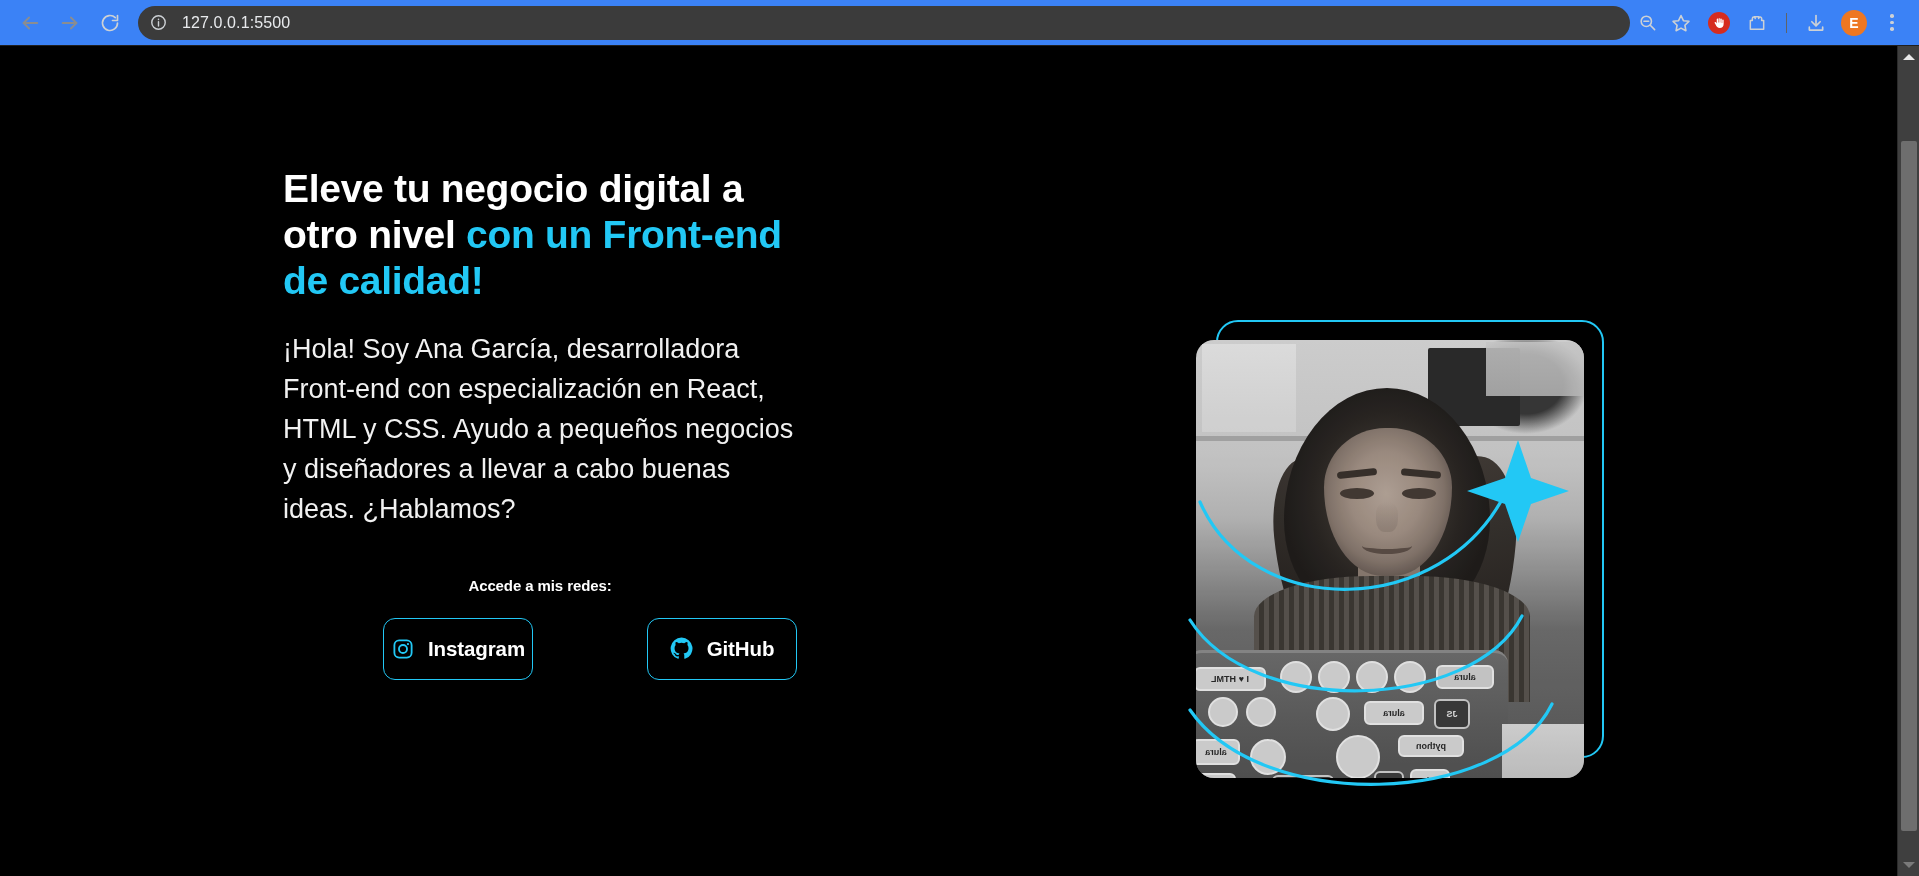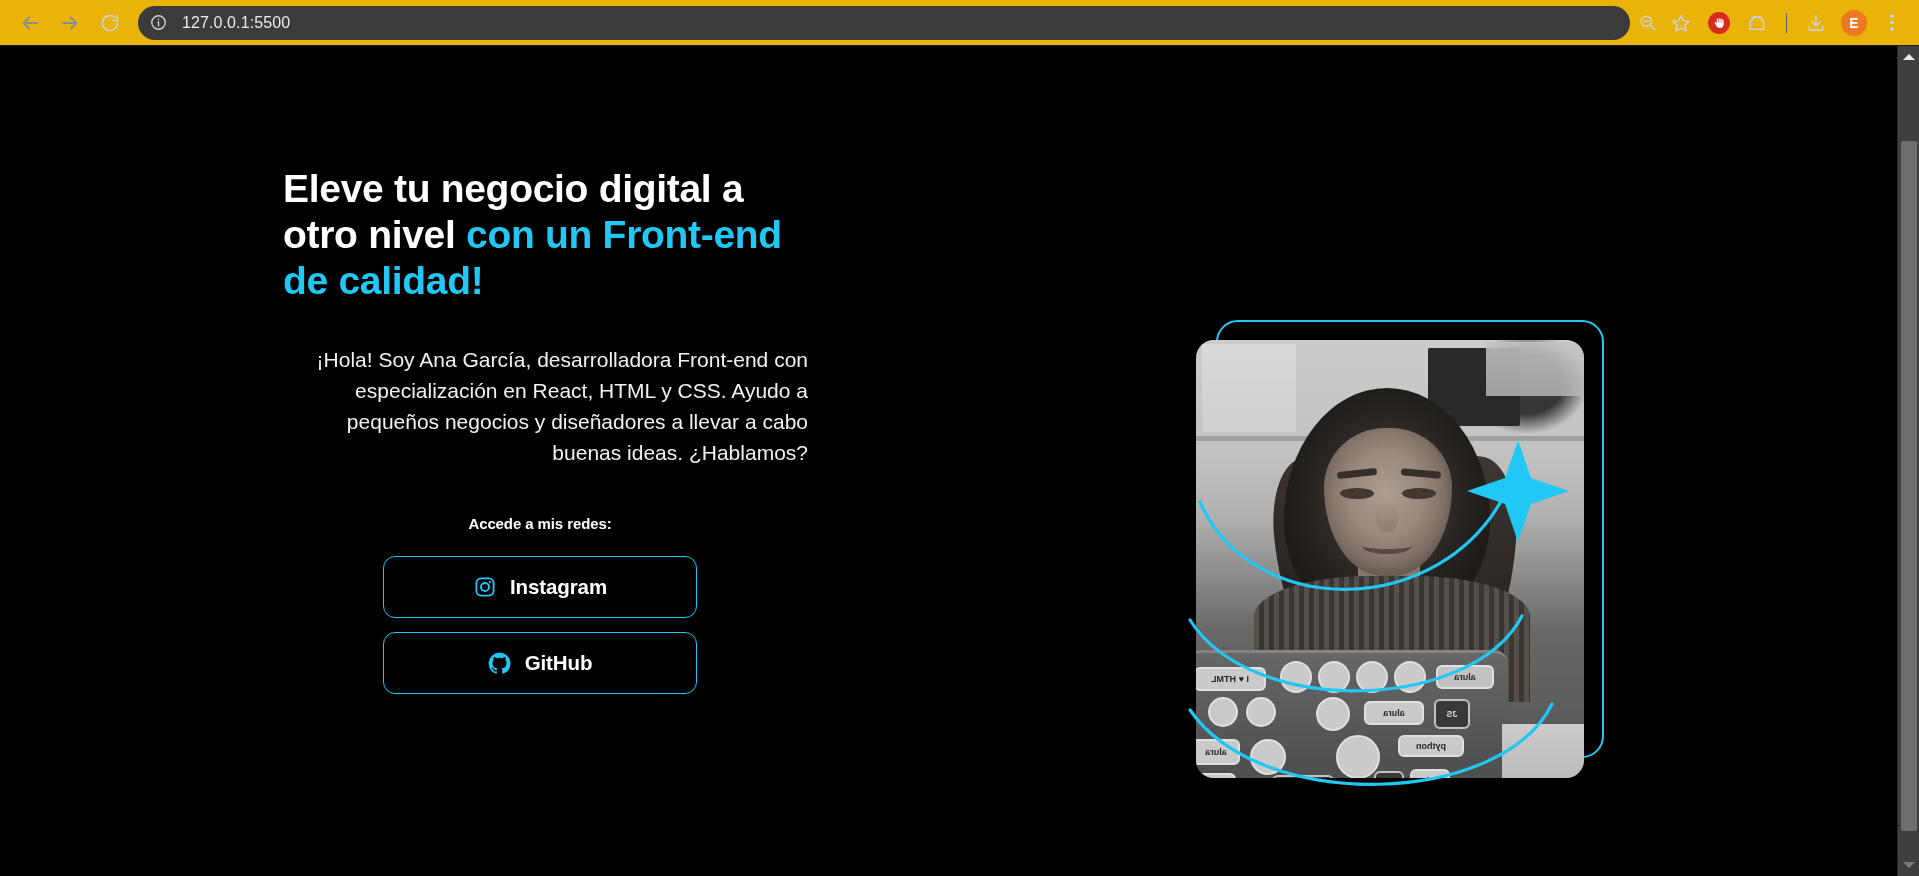--- a/index.html
+++ b/index.html
@@ -12,21 +12,21 @@
     background: #000000;
     font-family: "Liberation Sans", sans-serif;
   }
 
   
   .browser-chrome {
     position: absolute;
     top: 0; left: 0;
     width: 1919px;
     height: 46px;
-    background: #eab308;
+    background: #3b82f6;
     display: flex;
     align-items: center;
     padding: 8px 10px;
     border-bottom: 1px solid #1f1f1f;
   }
 
   .nav-btn {
     width: 40px; height: 40px;
     display: flex; align-items: center; justify-content: center;
     border-radius: 50%;
@@ -143,44 +143,43 @@
     font-size: 39px;
     line-height: 1.18;
     font-weight: bold;
     color: #ffffff;
     letter-spacing: -0.3px;
     max-width: 510px;
   }
   .hero-title .accent { color: #22c8f5; }
 
   .hero-desc {
-    margin-top: 40px;
-    font-size: 21px;
+    margin-top: 26px;
+    font-size: 27px;
     line-height: 1.48;
     color: #f1f1f1;
     max-width: 525px;
     font-weight: 400;
-    text-align: right;
   }
 
   .redes-heading {
     margin-top: 47px;
     font-size: 15px;
     font-weight: bold;
     color: #ffffff;
     text-align: center;
     width: 514px;
     letter-spacing: -0.1px;
   }
 
   .social-list {
     margin-top: 24px;
     width: 514px;
     display: flex;
-    flex-direction: column;
+    flex-direction: row;
     gap: 14px;
   }
 
   .social-btn {
     height: 62px;
     border: 1.6px solid #22c8f5;
     border-radius: 12px;
     background: #000000;
     display: flex;
     align-items: center;

